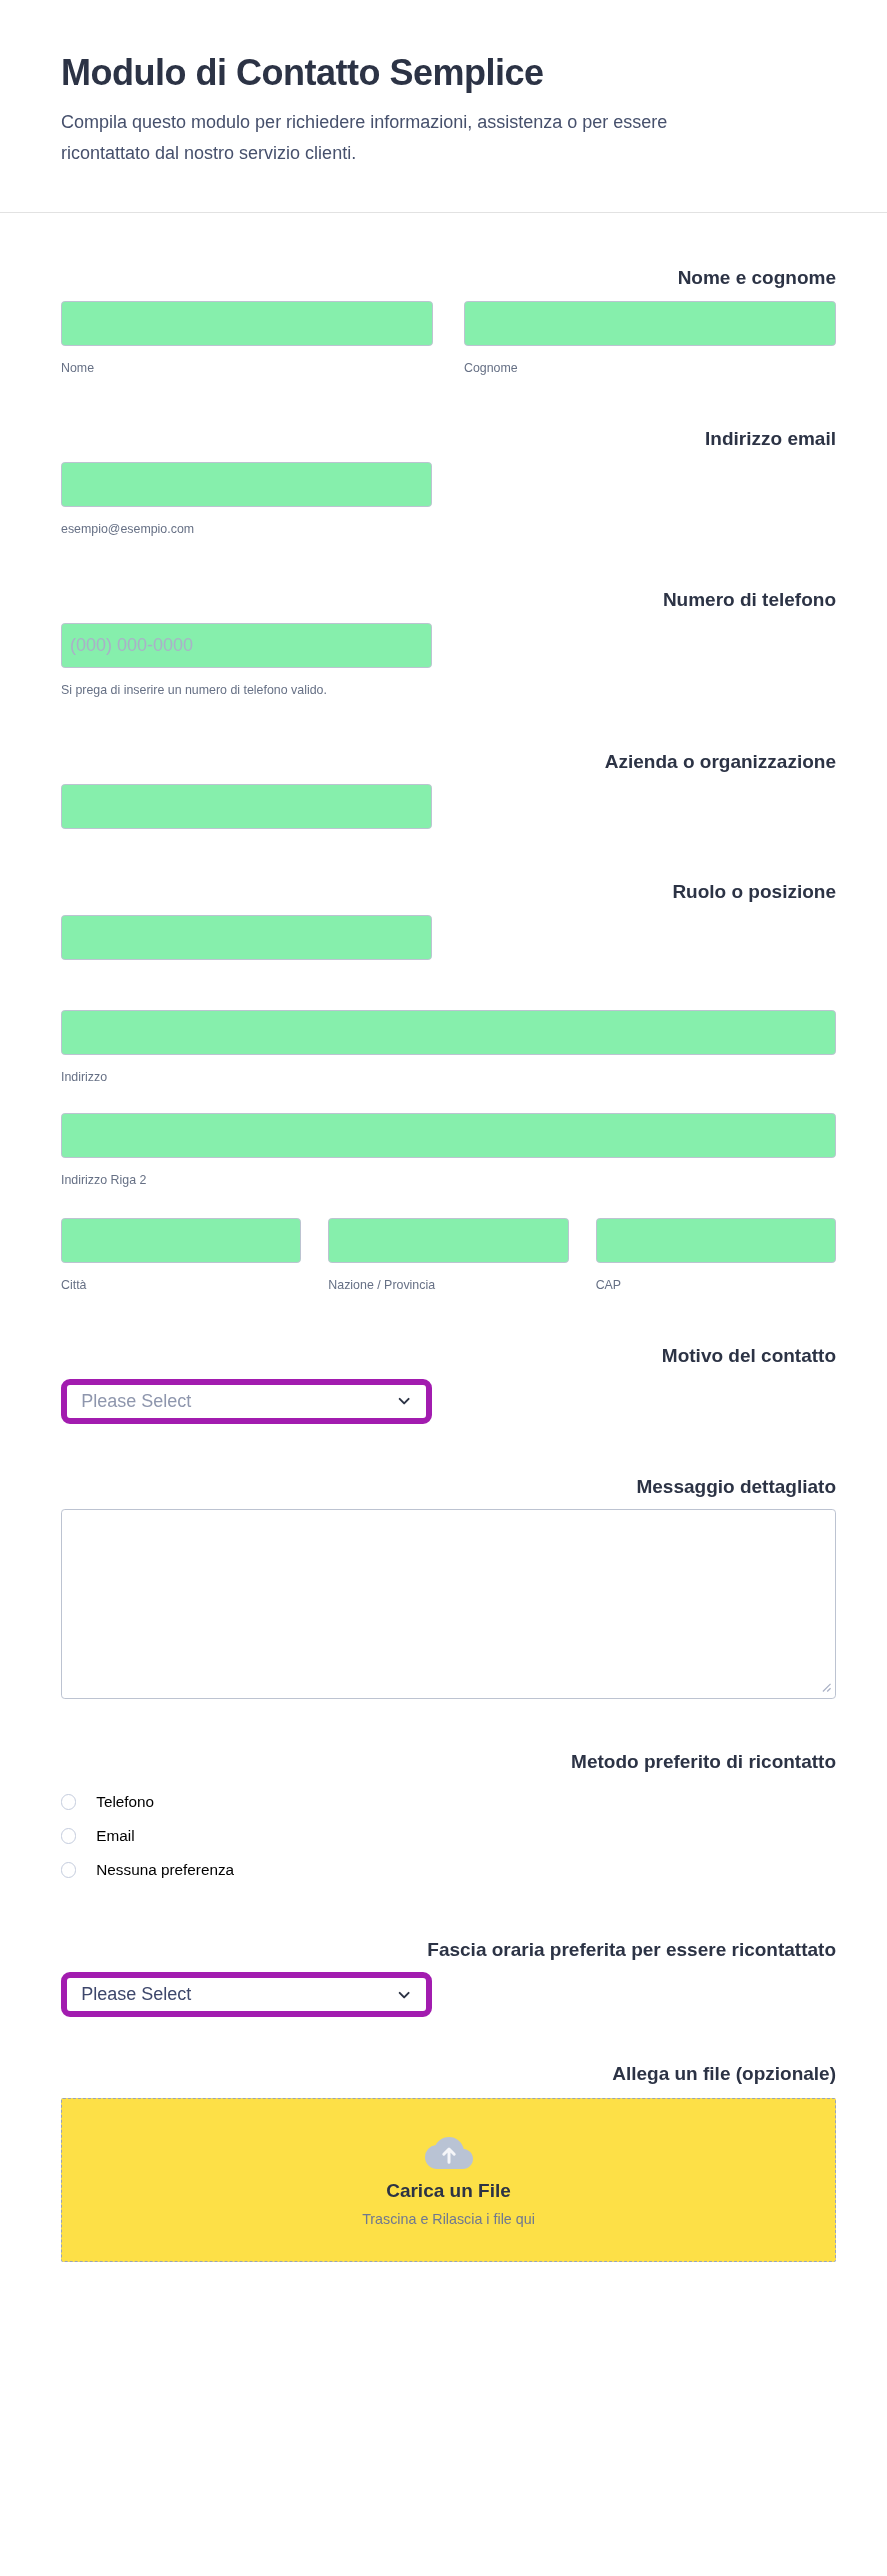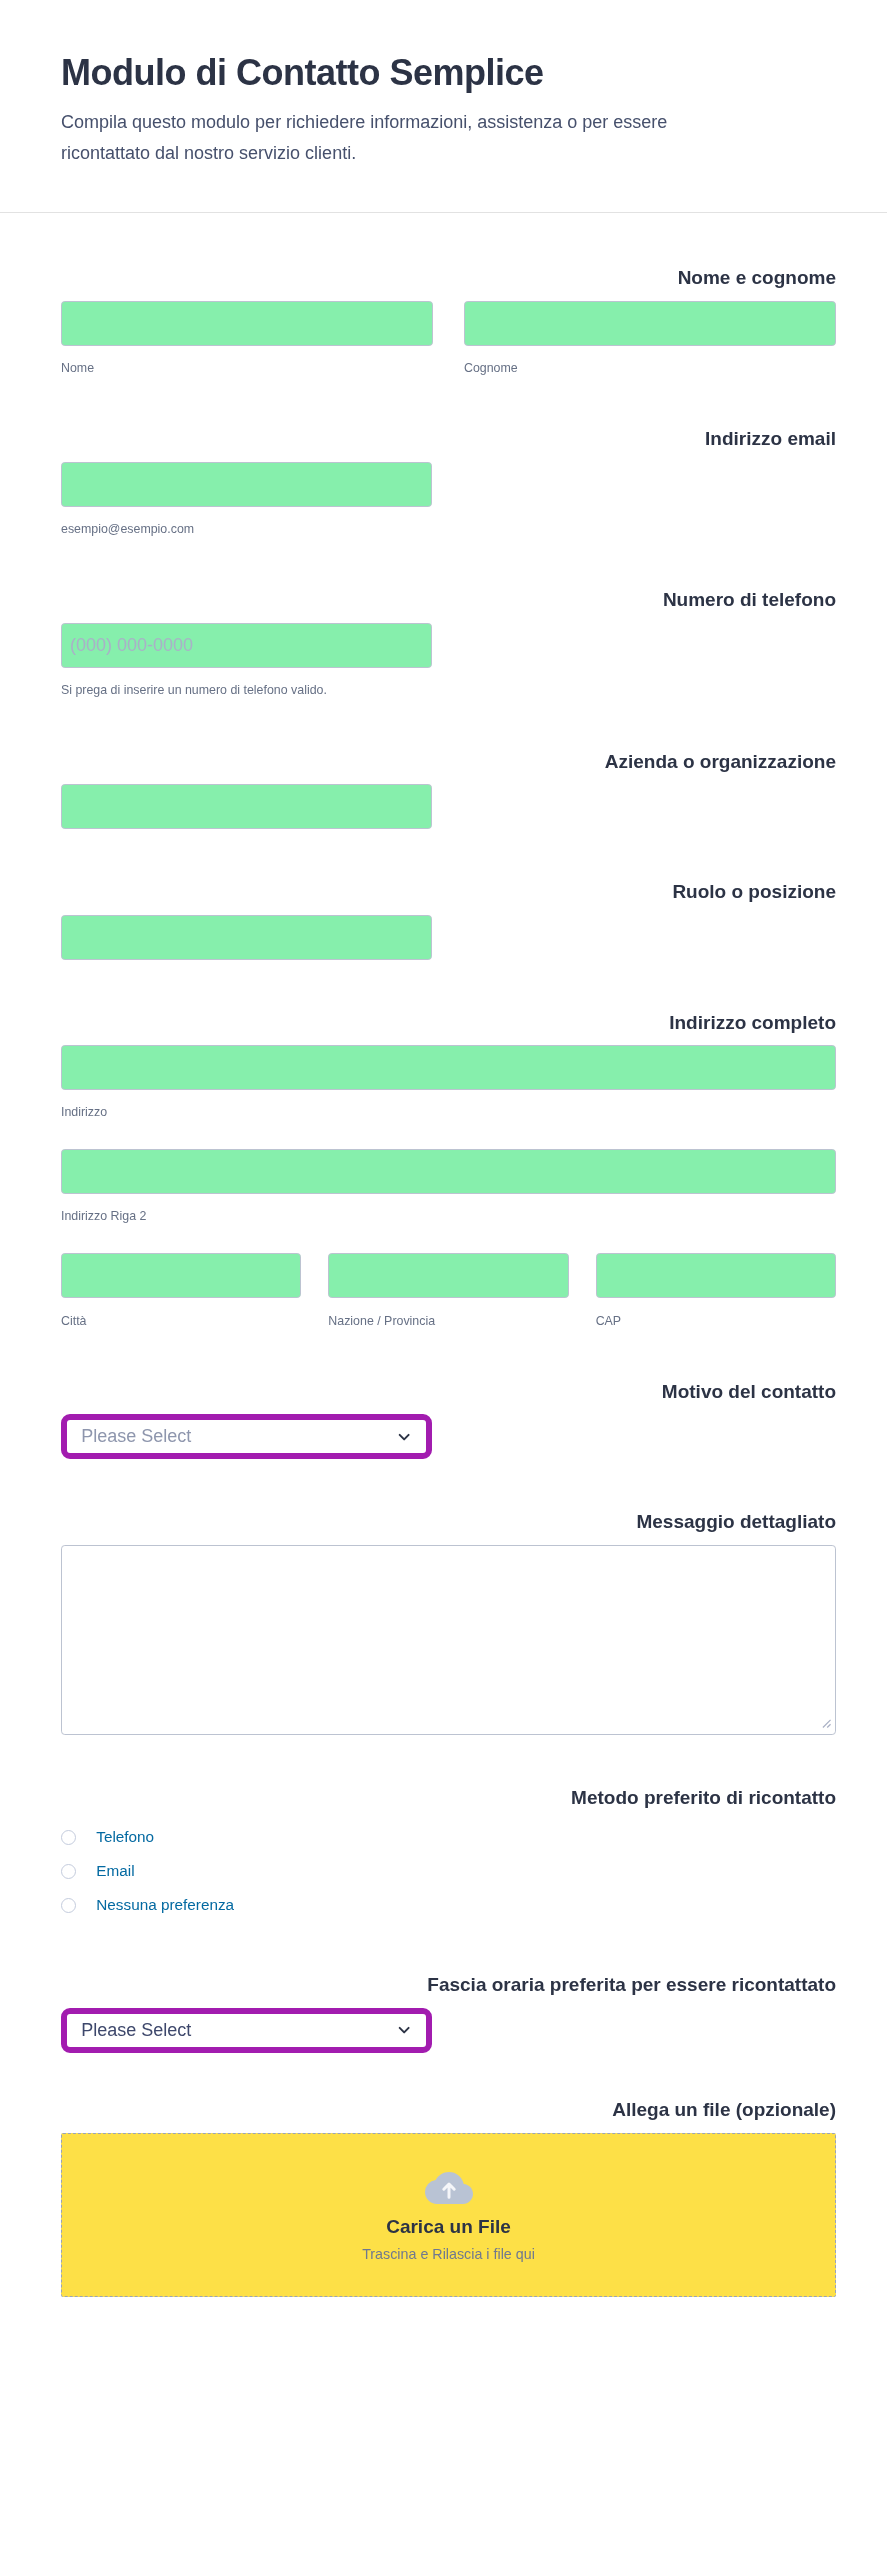--- a/index.html
+++ b/index.html
@@ -52,21 +52,21 @@
     padding: 11.5px 13.4px; font-family: inherit; font-size: 18px; color: #2c3345; outline: none;
   }
   .resize-handle { position: absolute; right: 4.8px; bottom: 6.7px; cursor: nwse-resize; }
 
   .radio-group { margin-top: 9.5px; }
   .radio-row { display: flex; align-items: center; height: 34px; cursor: pointer; }
   .radio-dot {
     flex: 0 0 auto; width: 15.3px; height: 15.3px; border: 1.4px solid #c4ccdd; border-radius: 50%;
     background: #fff; margin-right: 20px;
   }
-  .radio-text { font-size: 15.3px; color: #0369a1; }
+  .radio-text { font-size: 15.3px; color: #000000; }
 
   .dropzone {
     margin-top: 11.5px; height: 164px; width: 100%;
     border: 1px dashed #9aa3ba; border-radius: 1.9px; background: #fde047;
     display: flex; flex-direction: column; align-items: center; justify-content: center; cursor: pointer;
   }
   .dz-title { font-size: 19px; font-weight: bold; color: #2c3345; margin-top: 11.5px; }
   .dz-sub { font-size: 14.3px; color: #6f7890; margin-top: 8.6px; }
 </style>
 </head>
@@ -111,21 +111,20 @@
     <span class="label">Azienda o organizzazione</span>
     <input class="txt half" type="text" style="">
   </section>
 
   <section class="field">
     <span class="label">Ruolo o posizione</span>
     <input class="txt half" type="text" style="">
   </section>
 
   <section class="field">
-    <span class="label">Indirizzo completo</span>
     <input class="txt" type="text" style="">
     <div class="sublabel">Indirizzo</div>
     <input class="txt addr-gap1" type="text" style="">
     <div class="sublabel">Indirizzo Riga 2</div>
     <div class="row3 addr-gap2">
       <div class="col">
         <input class="txt" type="text" style="">
         <div class="sublabel">Città</div>
       </div>
       <div class="col">

